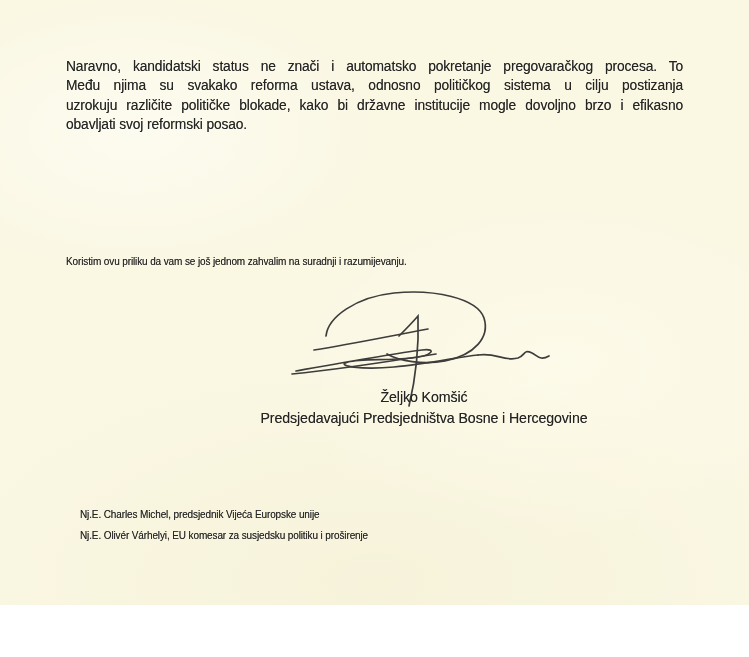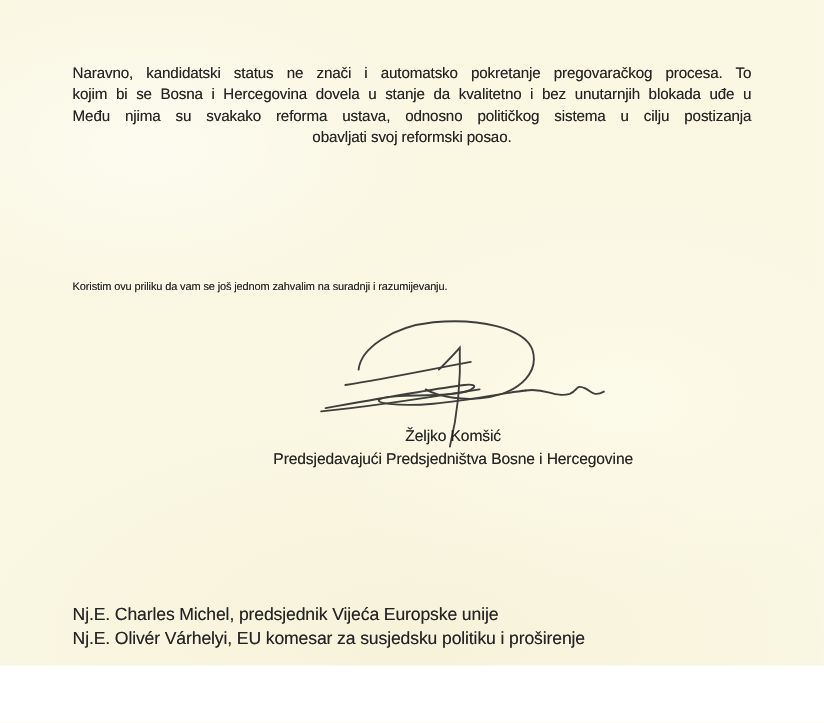--- a/index.html
+++ b/index.html
@@ -27,69 +27,68 @@
     letter-spacing:-0.12px;
     line-height:19.4px;
     color:#242424;
     text-shadow:0 0 0.4px rgba(40,40,40,.55);
   }
   .jline{
     text-align:justify;
     text-align-last:justify;
     text-justify:inter-word;
   }
-  .lline{ text-align:center; }
+  .lline{ text-align:left; }
   .closing{
     position:absolute;
     left:66px; top:252px;
     width:640px;
     font-size:10px;
     letter-spacing:-0.12px;
     line-height:19.4px;
     white-space:nowrap;
     text-shadow:0 0 0.4px rgba(40,40,40,.55);
   }
   .signature-wrap{
     position:absolute;
     left:166px; top:284px;
     width:400px; height:124px;
   }
   .signature-wrap svg{ display:block; width:100%; height:100%; }
   .signatory{
     position:absolute;
-    left:112px; top:387px;
+    left:124px; top:387px;
     width:600px;
     text-align:center;
     font-size:14.2px;
     line-height:20.5px;
     letter-spacing:-0.1px;
     white-space:nowrap;
     text-shadow:0 0 0.4px rgba(40,40,40,.55);
   }
   .recipients{
     position:absolute;
-    left:66px; top:504px;
+    left:80px; top:504px;
     width:660px;
-    font-size:16px;
+    font-size:10px;
     letter-spacing:-0.12px;
     line-height:21px;
     text-shadow:0 0 0.4px rgba(40,40,40,.55);
-    margin-top:45px;
   }
   .recipients div{ white-space:nowrap; }
 </style>
 </head>
 <body>
 
 <div class="page">
 
   <div class="body-text">
     <div class="jline">Naravno, kandidatski status ne znači i automatsko pokretanje pregovaračkog procesa. To</div>
-    <div class="jline">kojim bi se Bosna i Hercegovina dovela u stanje da kvalitetno i bez unutarnjih blokada uđe u</div>
     <div class="jline">Među njima su svakako reforma ustava, odnosno političkog sistema u cilju postizanja</div>
+    <div class="jline">uzrokuju različite političke blokade, kako bi državne institucije mogle dovoljno brzo i efikasno</div>
     <div class="lline">obavljati svoj reformski posao.</div>
   </div>
 
   <div class="closing">Koristim ovu priliku da vam se još jednom zahvalim na suradnji i razumijevanju.</div>
 
   <div class="signature-wrap">
     <svg viewBox="0 0 400 124" xmlns="http://www.w3.org/2000/svg">
       <g fill="none" stroke="#2e2e2e" stroke-width="1.7" stroke-linecap="round" opacity="0.92">
 
         <path d="M 160,52 C 162,33 190,13 228,9 C 268,5 311,14 318,34 C 324,53 309,71 279,77 C 257,81 233,77 221,70"></path>

